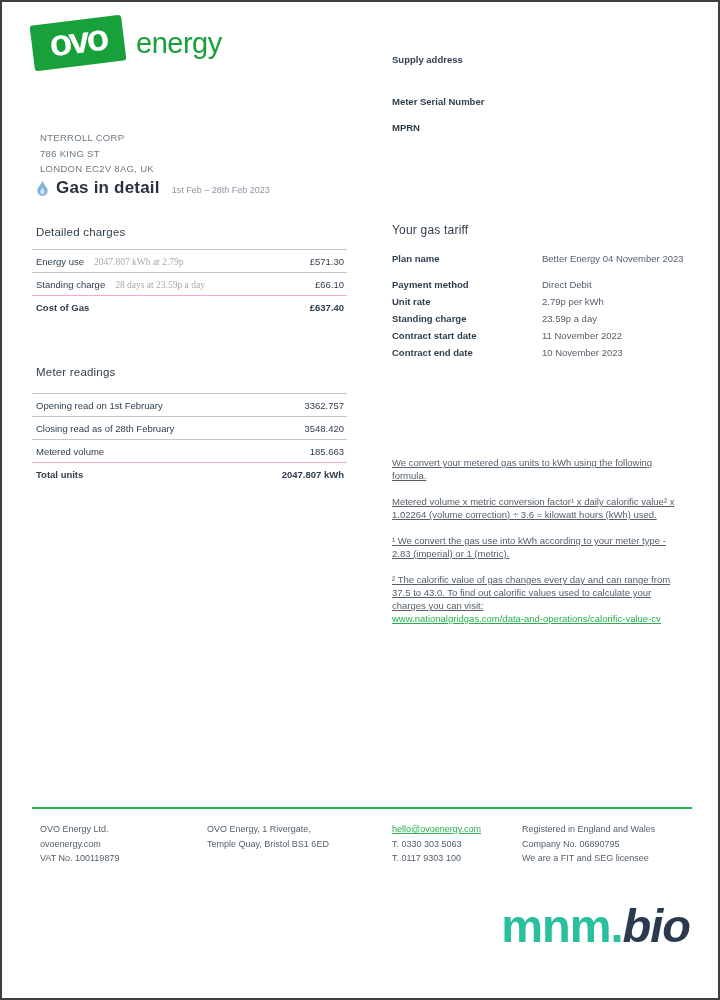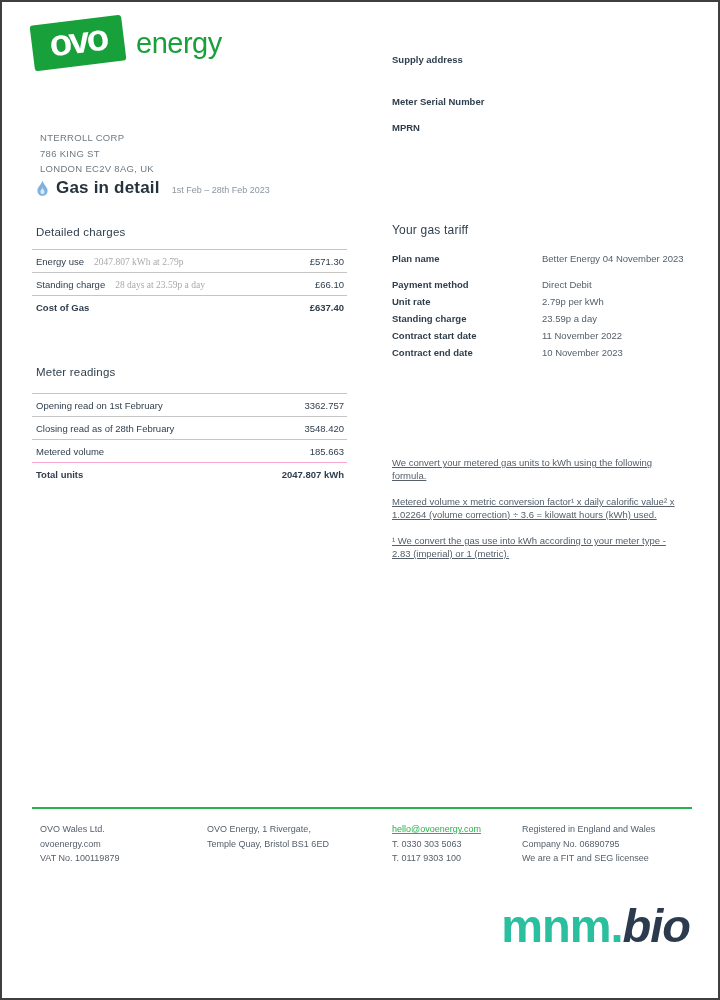--- a/index.html
+++ b/index.html
@@ -171,26 +171,30 @@
     <div class="tariff-row">
       <span class="tariff-label">Contract end date</span>
       <span class="tariff-value">10 November 2023</span>
     </div>
   </div>
 
   <div class="conv">
     <p>We convert your metered gas units to kWh using the following formula.</p>
     <p>Metered volume x metric conversion factor¹ x daily calorific value² x 1.02264 (volume correction) ÷ 3.6 = kilowatt hours (kWh) used.</p>
     <p>¹ We convert the gas use into kWh according to your meter type - 2.83 (imperial) or 1 (metric).</p>
+    <p style="margin-bottom:0;">
+      <span>² The calorific value of gas changes every day and can range from 37.5 to 43.0. To find out calorific values used to calculate your charges you can visit:</span><br>
+      <a href="#" class="green-link">www.nationalgridgas.com/data-and-operations/calorific-value-cv</a>
+    </p>
   </div>
 
   <div class="footer-line"></div>
   <div class="footer">
     <div class="fcol fcol1">
-      <div>OVO Wales Ltd.</div>
+      <div>OVO Energy Ltd.</div>
       <div>ovoenergy.com</div>
       <div>VAT No. 100119879</div>
     </div>
     <div class="fcol fcol2">
       <div>OVO Energy, 1 Rivergate,</div>
       <div>Temple Quay, Bristol BS1 6ED</div>
     </div>
     <div class="fcol fcol3">
       <div><a href="#" class="green-link">hello@ovoenergy.com</a></div>
       <div>T. 0330 303 5063</div>

